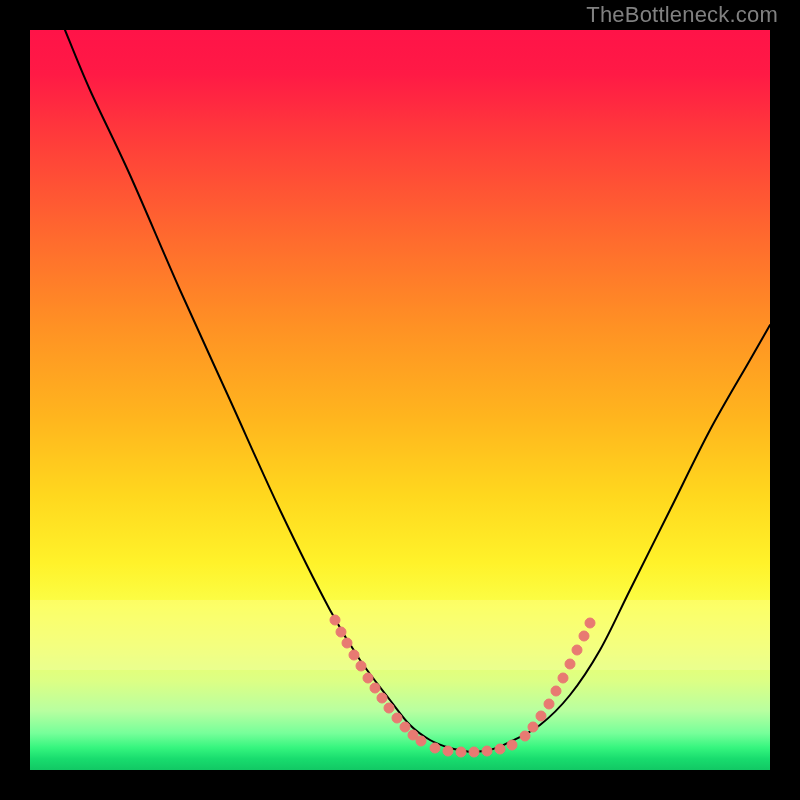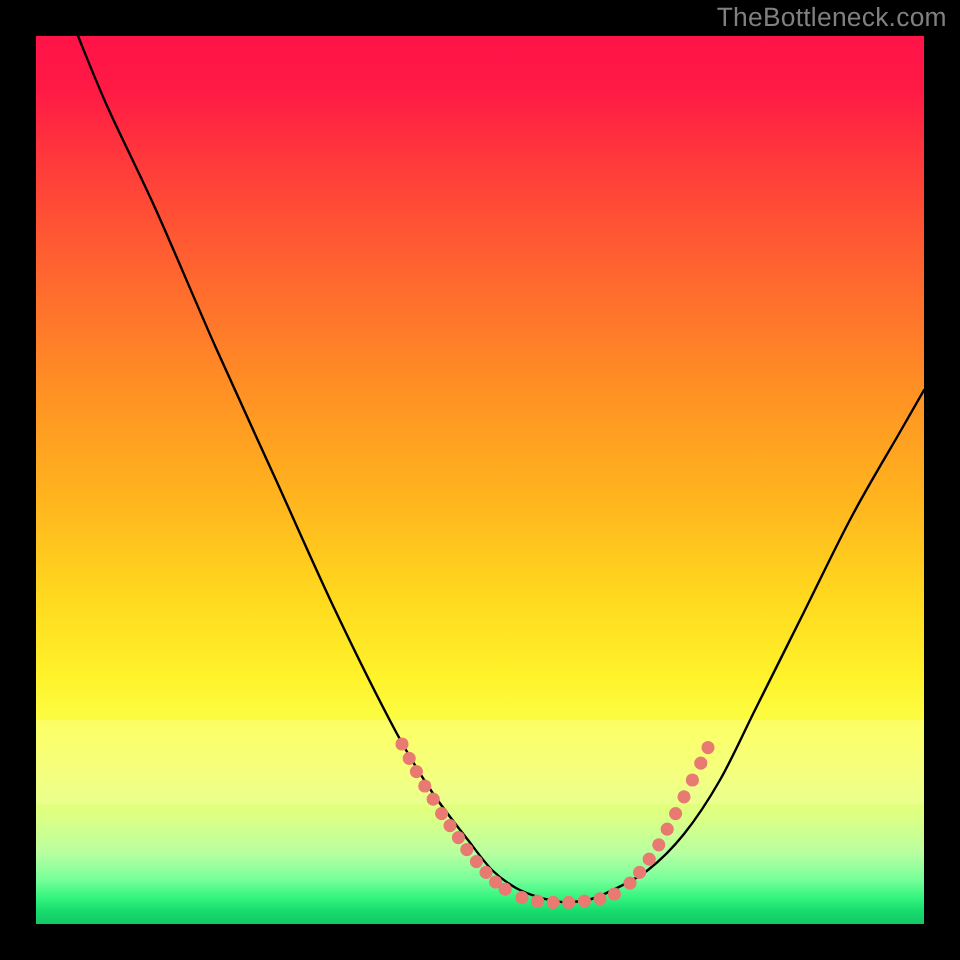--- a/index.html
+++ b/index.html
@@ -53,21 +53,21 @@
     left: 0; right: 0;
     background: rgba(255,255,200,0.25);
   }
   svg.curve {
     position: absolute;
     inset: 0;
   }
   .watermark {
     position: absolute;
     top: 2px;
-    right: 11px;
+    right: 22px;
     color: #808080;
     font-family: Arial, Helvetica, sans-serif;
     font-size: 22px;
     letter-spacing: 0.2px;
     user-select: none;
   }
 </style>
 </head>
 <body>
 

